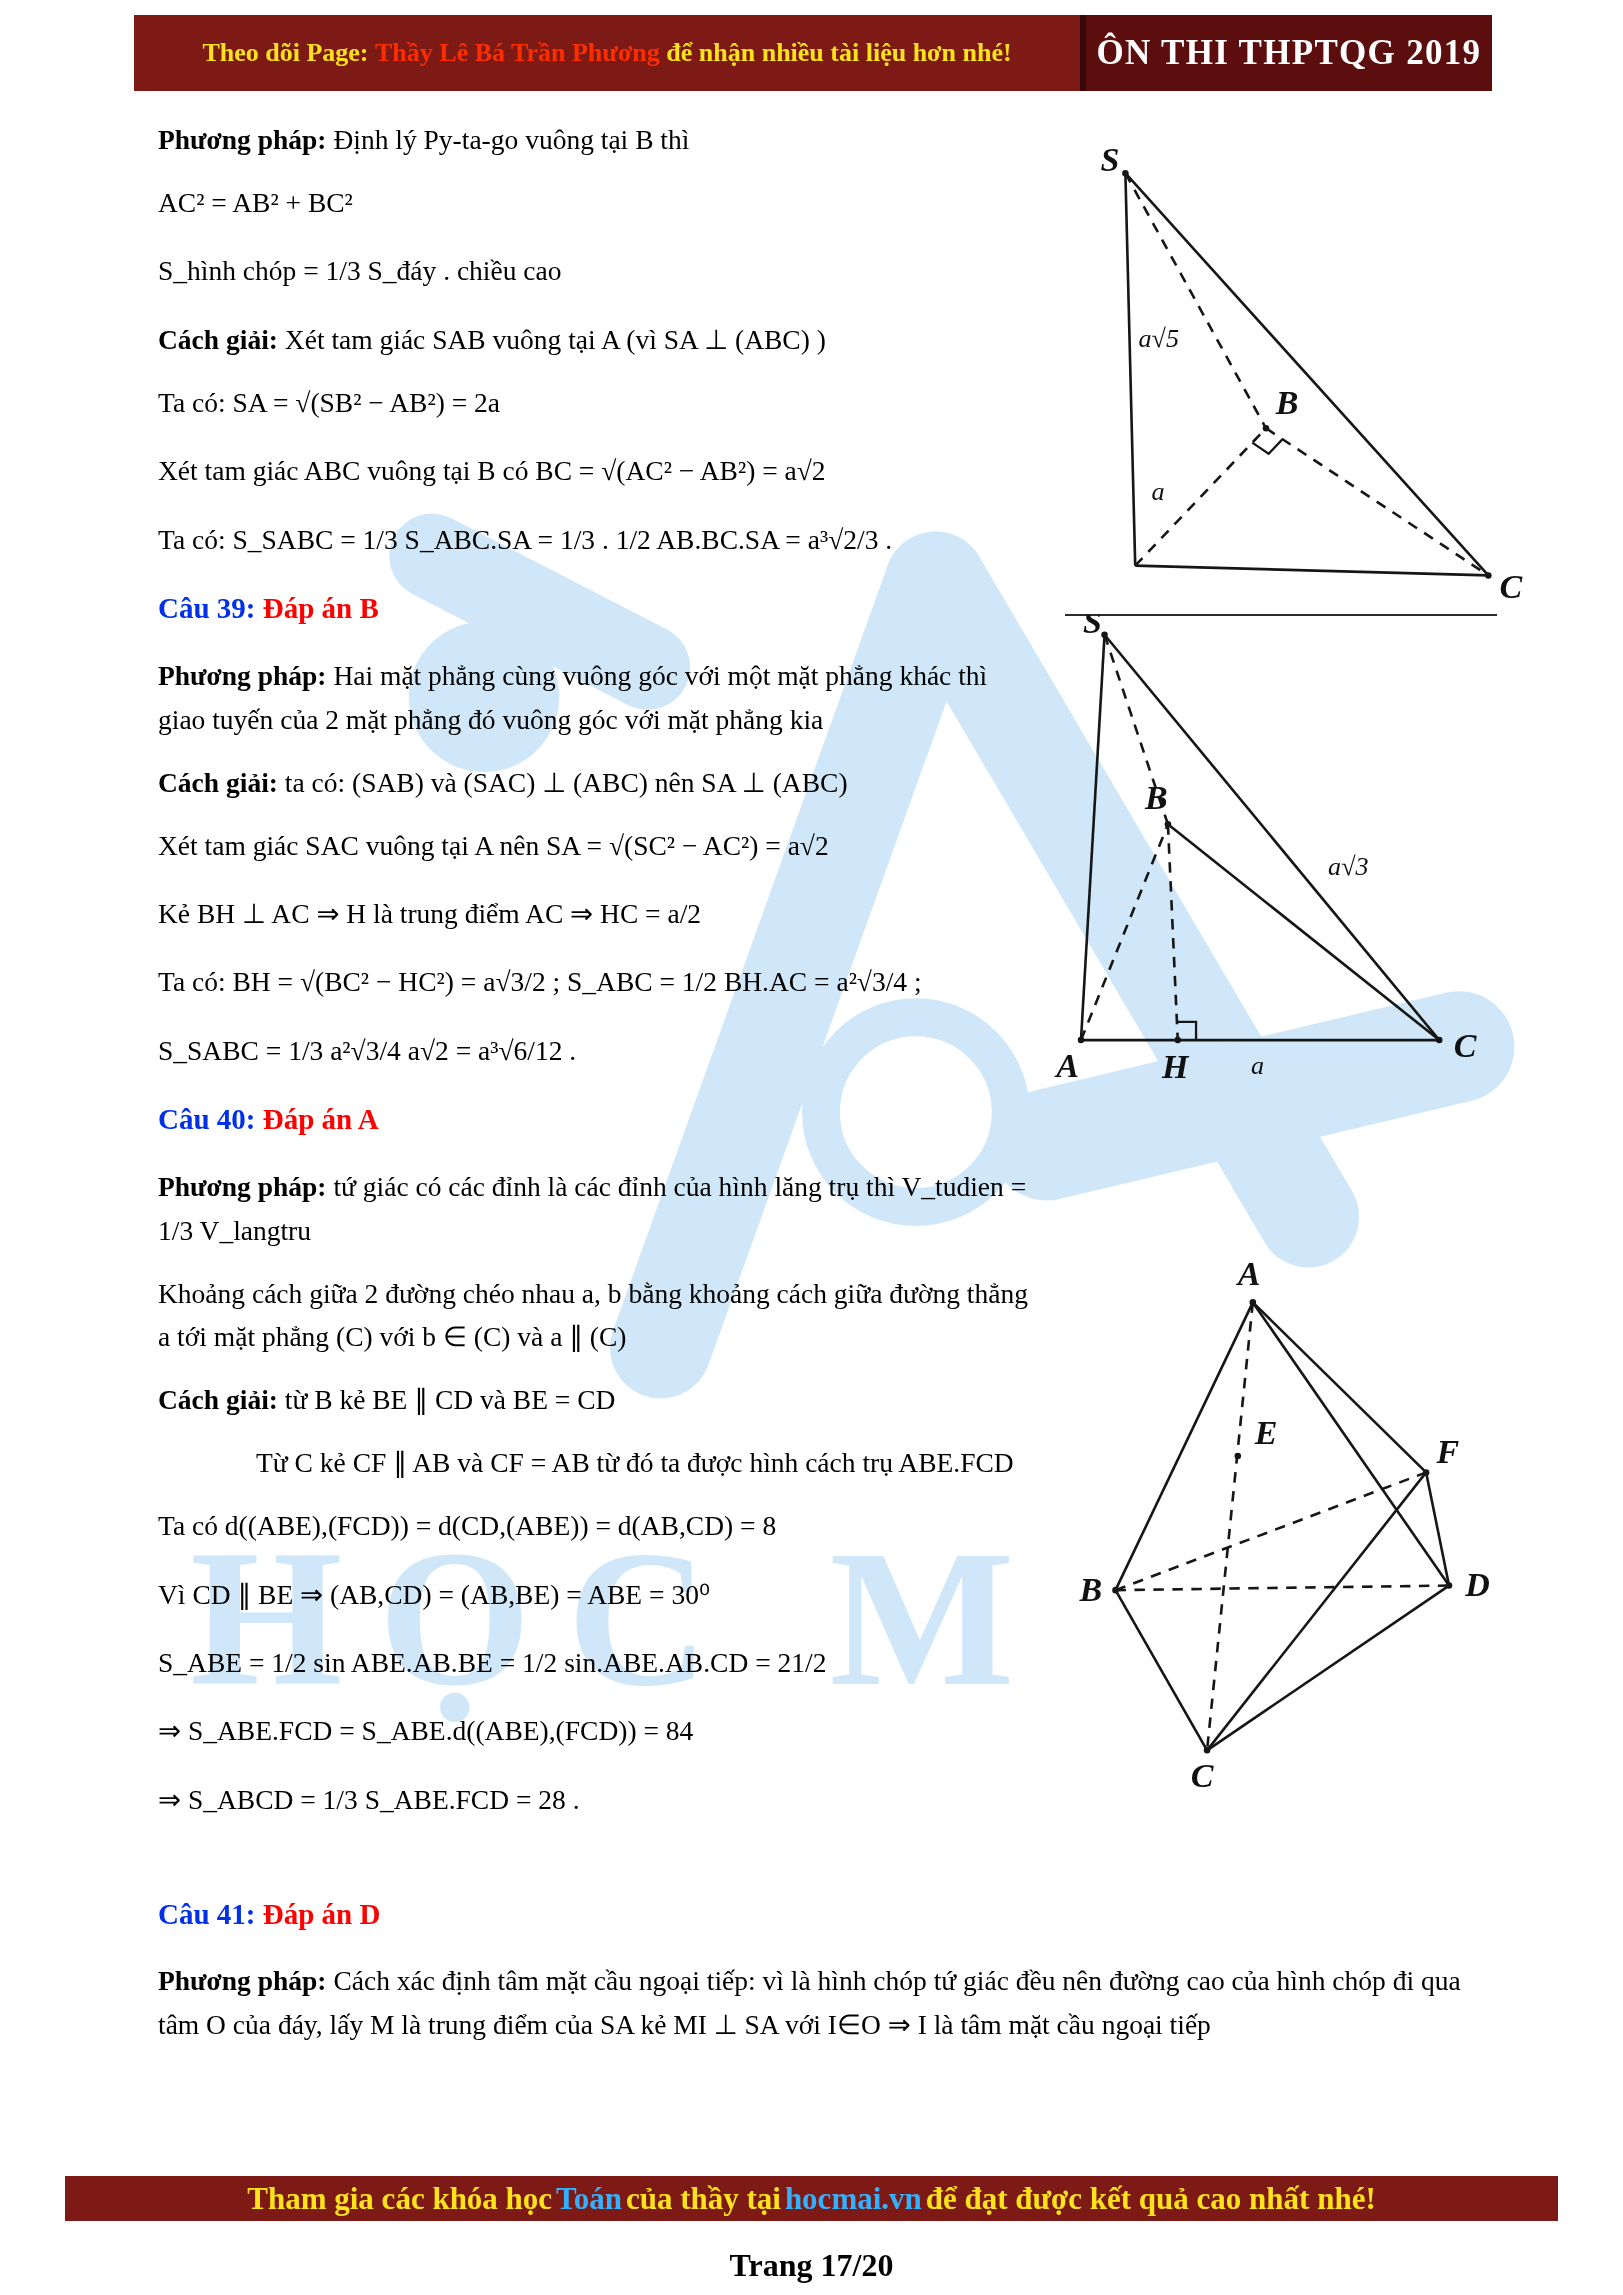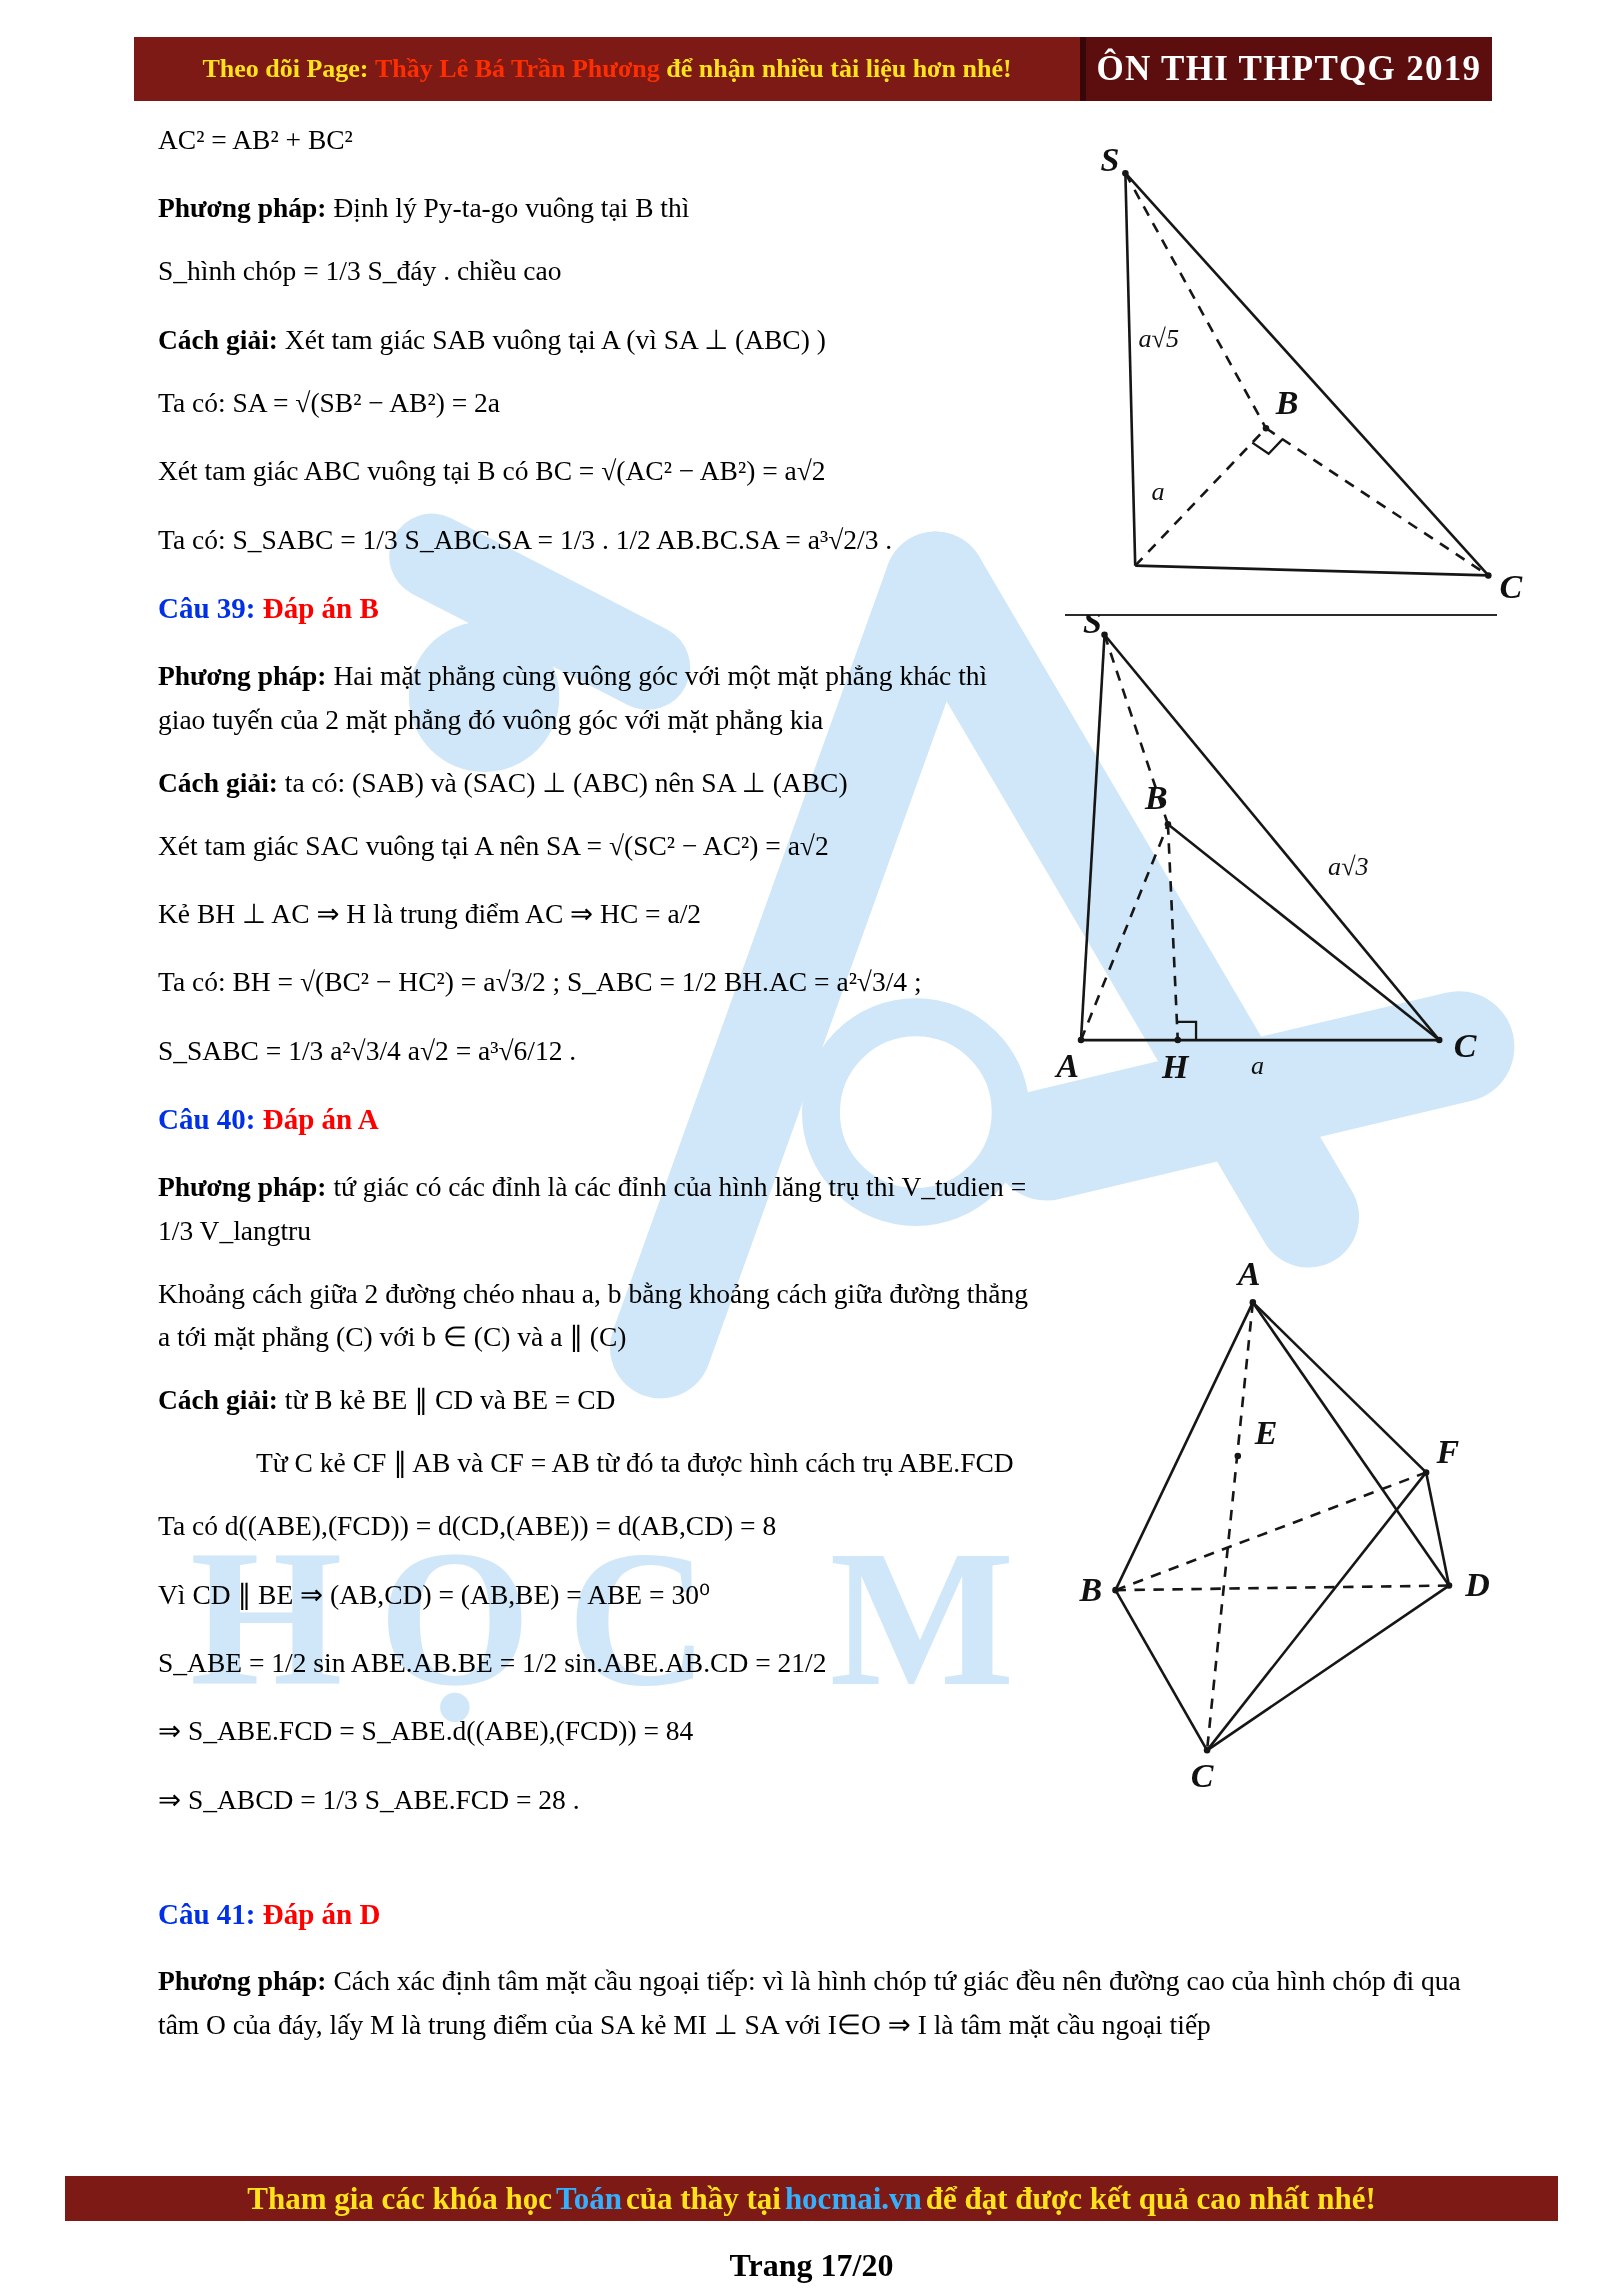--- a/index.html
+++ b/index.html
@@ -6,21 +6,21 @@
   body{
     position:relative;width:1623px;height:2295px;
     background:#ffffff;overflow:hidden;
     font-family:"Liberation Serif",serif;color:#000;
   }
   .layer{position:absolute;inset:0;}
   #wm-layer{z-index:0;}
   #content-layer{z-index:1;}
 
   
-  .header{position:absolute;top:37px;left:134px;right:131px;height:64px;
+  .header{position:absolute;top:15px;left:134px;right:131px;height:76px;
     background:#7d1a15;display:flex;align-items:stretch;}
   .header-left{flex:1;display:flex;align-items:center;justify-content:center;
     font-weight:bold;font-size:26px;color:#ffe31a;white-space:nowrap;}
   .header-left .hl{color:#ff2e00;padding:0 6.5px;}
   .header-badge{width:406px;background:#5c0d0e;border-left:6.5px solid #38070a;
     display:flex;align-items:center;justify-content:center;color:#ffffff;
     font-weight:bold;font-size:35px;letter-spacing:1.3px;}
 
   
   .text-col{position:absolute;top:118px;left:158px;width:880px;
@@ -82,22 +82,22 @@
   <div class="header">
     <div class="header-left">
       <span>Theo dõi Page:</span>
       <span class="hl">Thầy Lê Bá Trần Phương</span>
       <span>để nhận nhiều tài liệu hơn nhé!</span>
     </div>
     <div class="header-badge">ÔN THI THPTQG 2019</div>
   </div>
 
   <div class="text-col">
+    <p class="ln"><span class="b">Phương pháp:</span><span> Định lý Py-ta-go vuông tại B thì</span></p>
     <p class="ln fm"><span>AC² = AB² + BC²</span></p>
-    <p class="ln"><span class="b">Phương pháp:</span><span> Định lý Py-ta-go vuông tại B thì</span></p>
     <p class="ln fm"><span>S_hình chóp = 1/3 S_đáy . chiều cao</span></p>
     <p class="ln"><span class="b">Cách giải:</span><span> Xét tam giác SAB vuông tại A (vì SA ⊥ (ABC) )</span></p>
     <p class="ln fm"><span>Ta có: SA = √(SB² − AB²) = 2a</span></p>
     <p class="ln fm"><span>Xét tam giác ABC vuông tại B có BC = √(AC² − AB²) = a√2</span></p>
     <p class="ln fm"><span>Ta có: S_SABC = 1/3 S_ABC.SA = 1/3 . 1/2 AB.BC.SA = a³√2/3 .</span></p>
     <p class="ln cau"><span class="cau-b">Câu 39:</span><span class="dap-r"> Đáp án B</span></p>
     <p class="ln"><span class="b">Phương pháp:</span><span> Hai mặt phẳng cùng vuông góc với một mặt phẳng khác thì giao tuyến của 2 mặt phẳng đó vuông góc với mặt phẳng kia</span></p>
     <p class="ln"><span class="b">Cách giải:</span><span> ta có: (SAB) và (SAC) ⊥ (ABC) nên SA ⊥ (ABC)</span></p>
     <p class="ln fm"><span>Xét tam giác SAC vuông tại A nên SA = √(SC² − AC²) = a√2</span></p>
     <p class="ln fm"><span>Kẻ BH ⊥ AC ⇒ H là trung điểm AC ⇒ HC = a/2</span></p>

